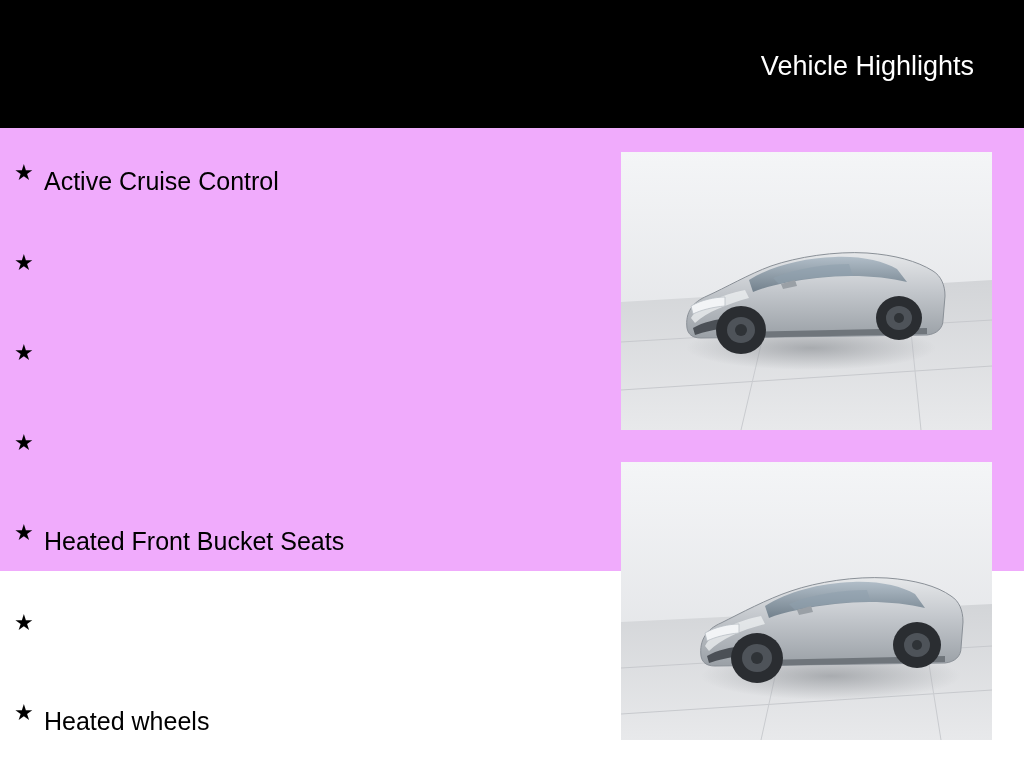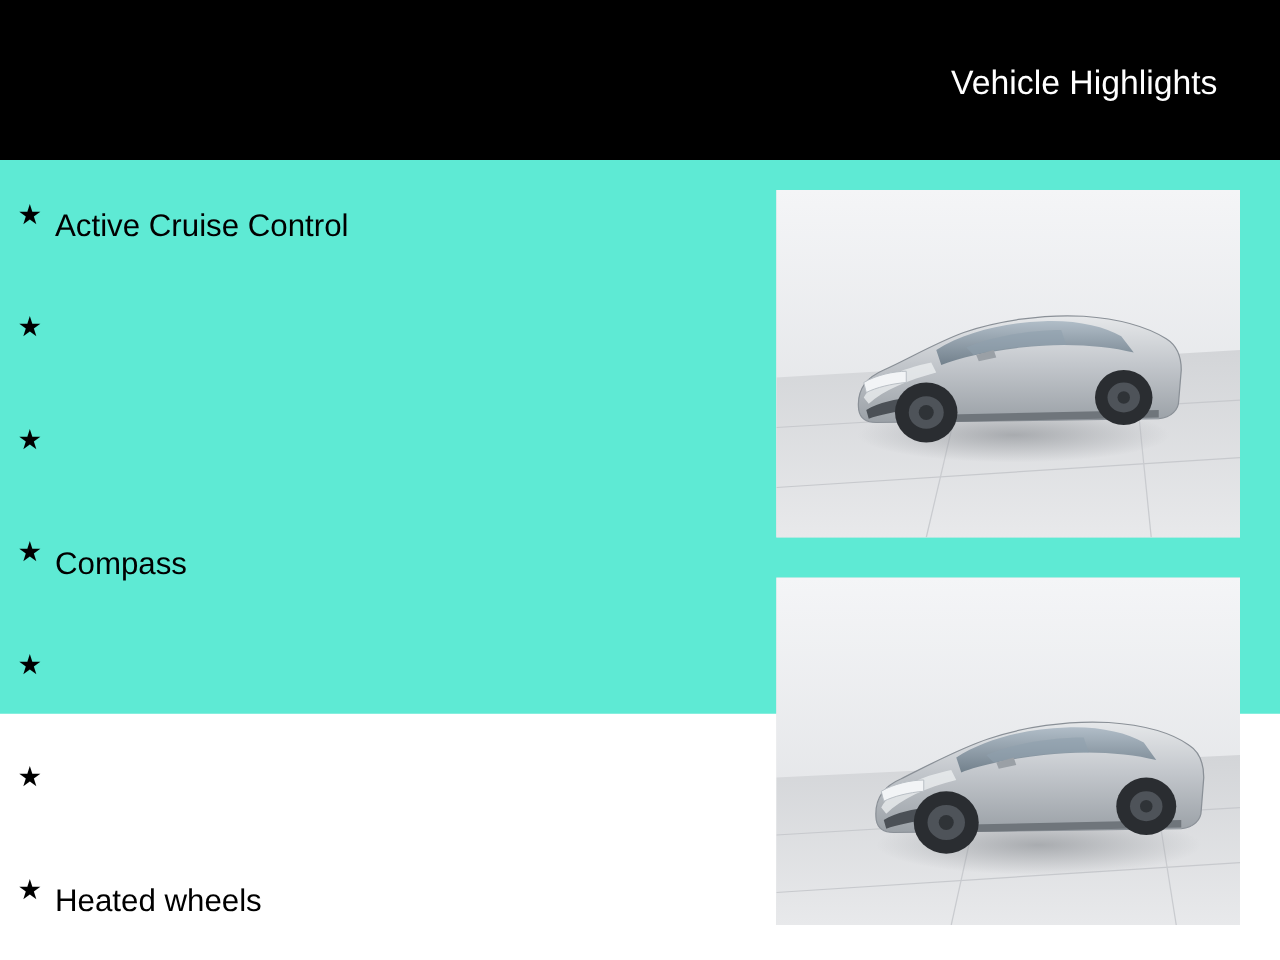--- a/index.html
+++ b/index.html
@@ -10,21 +10,21 @@
     width: 1024px;
     height: 768px;
     background: #ffffff;
     font-family: "Liberation Sans", sans-serif;
     overflow: hidden;
   }
   .slide {
     position: relative;
     width: 1024px;
     height: 571px;
-    background: #5eead4;
+    background: #f0abfc;
   }
   
   .header {
     position: absolute;
     left: 0;
     top: 0;
     width: 1024px;
     height: 128px;
     background: #000000;
   }
@@ -108,24 +108,24 @@
       <span class="feature-label">Active Cruise Control</span>
     </li>
     <li class="feature-item">
       <span class="bullet-star">★</span>
     </li>
     <li class="feature-item">
       <span class="bullet-star">★</span>
     </li>
     <li class="feature-item">
       <span class="bullet-star">★</span>
-      <span class="feature-label">Compass</span>
-    </li>
-    <li class="feature-item">
-      <span class="bullet-star">★</span>
+    </li>
+    <li class="feature-item">
+      <span class="bullet-star">★</span>
+      <span class="feature-label">Heated Front Bucket Seats</span>
     </li>
     <li class="feature-item">
       <span class="bullet-star">★</span>
     </li>
     <li class="feature-item">
       <span class="bullet-star">★</span>
       <span class="feature-label">Heated wheels</span>
     </li>
   </ul>
 

